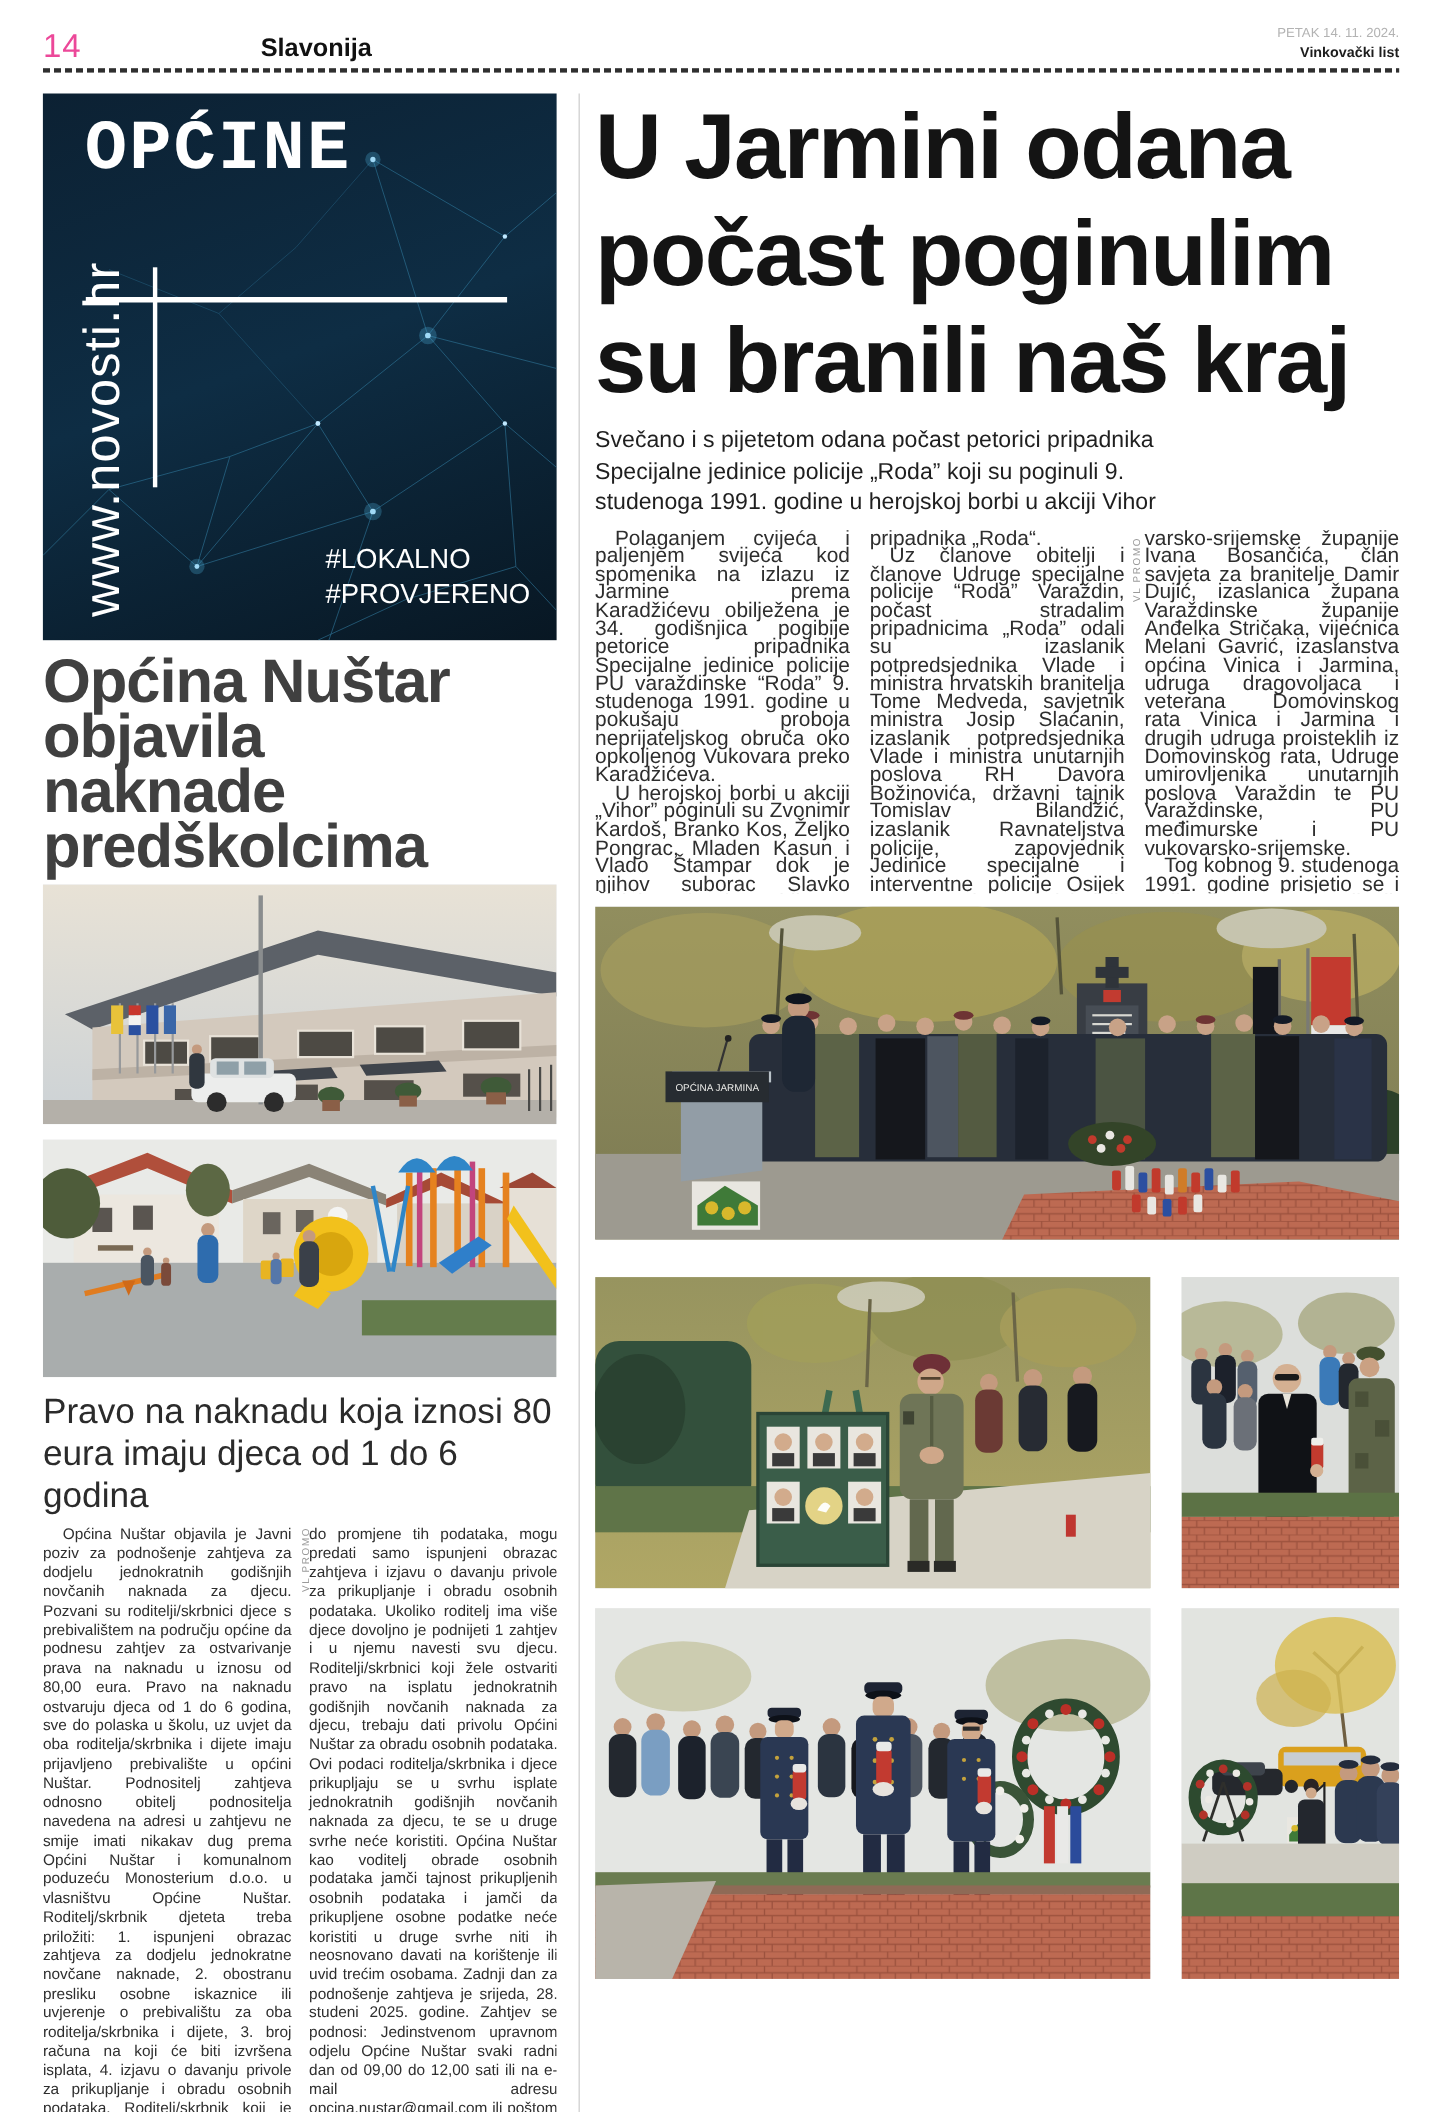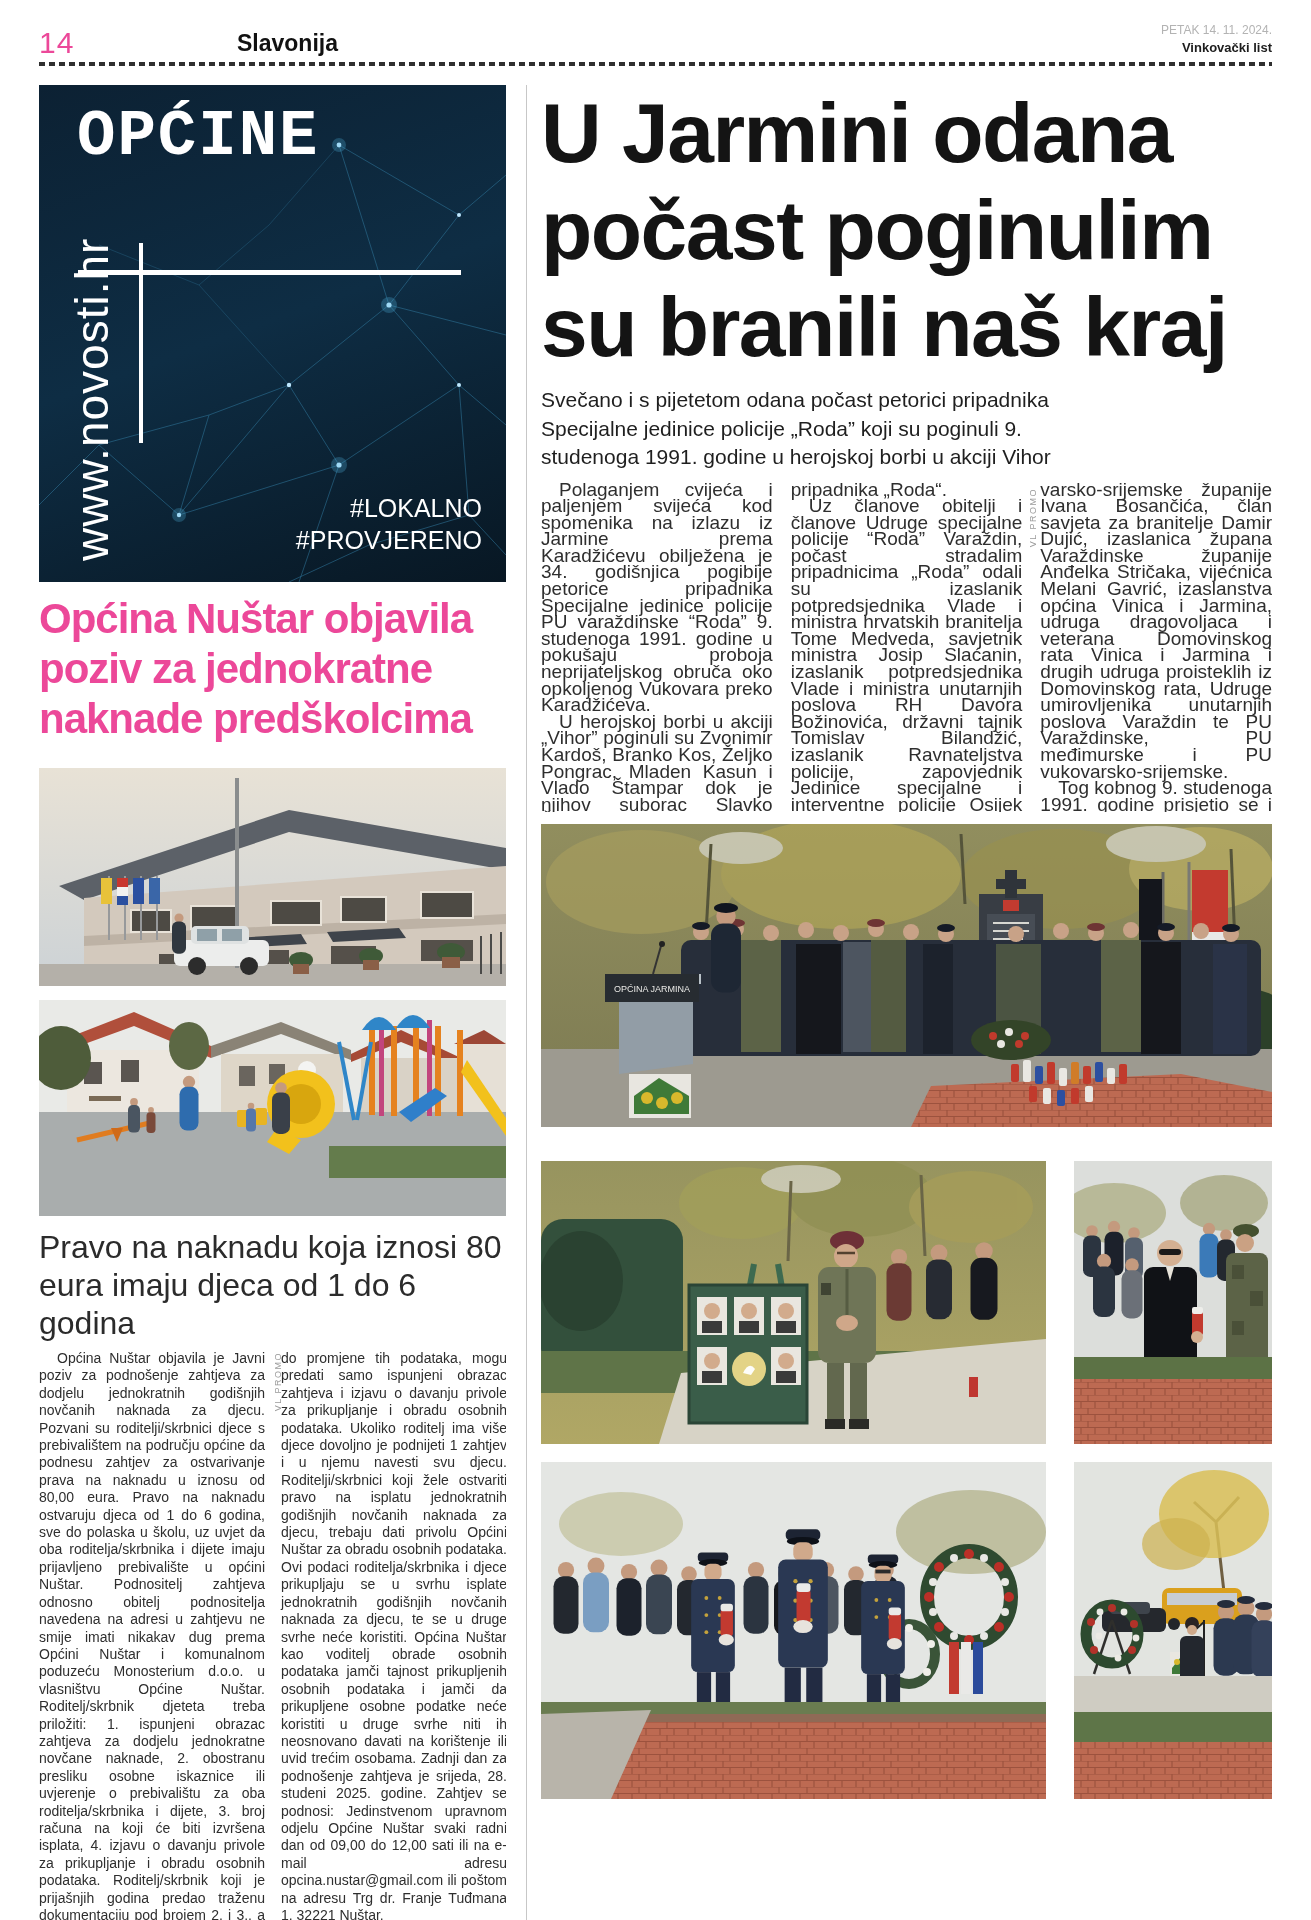--- a/index.html
+++ b/index.html
@@ -21,25 +21,25 @@
   
   .promo-box{position:relative;height:497px;margin-bottom:12px;overflow:hidden;
     background:linear-gradient(160deg,#0c2133 0%,#0e2d44 48%,#081723 100%);}
   .promo-net{position:absolute;inset:0;width:100%;height:100%;}
   .promo-title{position:absolute;left:38px;top:16px;font-family:Liberation Mono, monospace;
     font-weight:700;font-size:64px;color:#fff;letter-spacing:2px;}
   .promo-rule{position:absolute;left:39px;top:185px;width:383px;height:5px;background:#fff;}
   .promo-site{position:absolute;left:26px;top:146px;height:330px;color:#fff;font-size:46px;
     writing-mode:vertical-rl;transform:rotate(180deg);letter-spacing:1px;}
   .promo-vline{position:absolute;left:100px;top:158px;width:4px;height:200px;background:#fff;}
-  .promo-tags{position:absolute;right:24px;bottom:26px;text-align:right;color:#fff;
+  .promo-tags{position:absolute;right:24px;bottom:26px;color:#fff;
     font-size:25px;line-height:32px;font-weight:500;}
 
   
-  .l-head{margin:0 0 24px;font-size:42px;line-height:50px;font-weight:700;color:#ec4899;
+  .l-head{margin:0 0 10px;font-size:56px;line-height:50px;font-weight:700;color:#404040;
     letter-spacing:-1px;}
   .l-head span,.m-head span,.l-sub span,.m-lead span{display:block;}
   .f-building{height:218px;margin:0 0 14px;}
   .f-playground{height:216px;margin:0 0 12px;}
   figure{margin:0;background:#e8e8e8;overflow:hidden;}
   .ph{display:block;width:100%;height:100%;}
   .l-sub{margin:0 0 8px;font-size:32px;line-height:38px;font-weight:400;color:#2b2b2b;}
   .two-cols{position:relative;display:flex;gap:16px;height:612px;overflow:hidden;}
   .two-cols .col{width:226px;flex:none;}
   .bodytext{font-size:14px;line-height:17.4px;text-align:justify;color:#2e2e2e;margin:0;}
@@ -127,21 +127,20 @@
       <div class="promo-site">www.novosti.hr</div>
       <div class="promo-vline"></div>
       <div class="promo-tags">
         <div>#LOKALNO</div>
         <div>#PROVJERENO</div>
       </div>
     </div>
 
     <h1 class="l-head">
       <span>Općina Nuštar objavila</span>
-      <span>poziv za jednokratne</span>
       <span>naknade predškolcima</span>
     </h1>
 
     <figure class="f-building">
       <svg class="ph" viewBox="0 0 467 218" preserveAspectRatio="none">
         <defs>
             <linearGradient id="sky1" x1="0" y1="0" x2="0" y2="1">
           <stop offset="0" stop-color="#e8e2d6"></stop>
               <stop offset="1" stop-color="#ccd2d6"></stop>
             </linearGradient>

